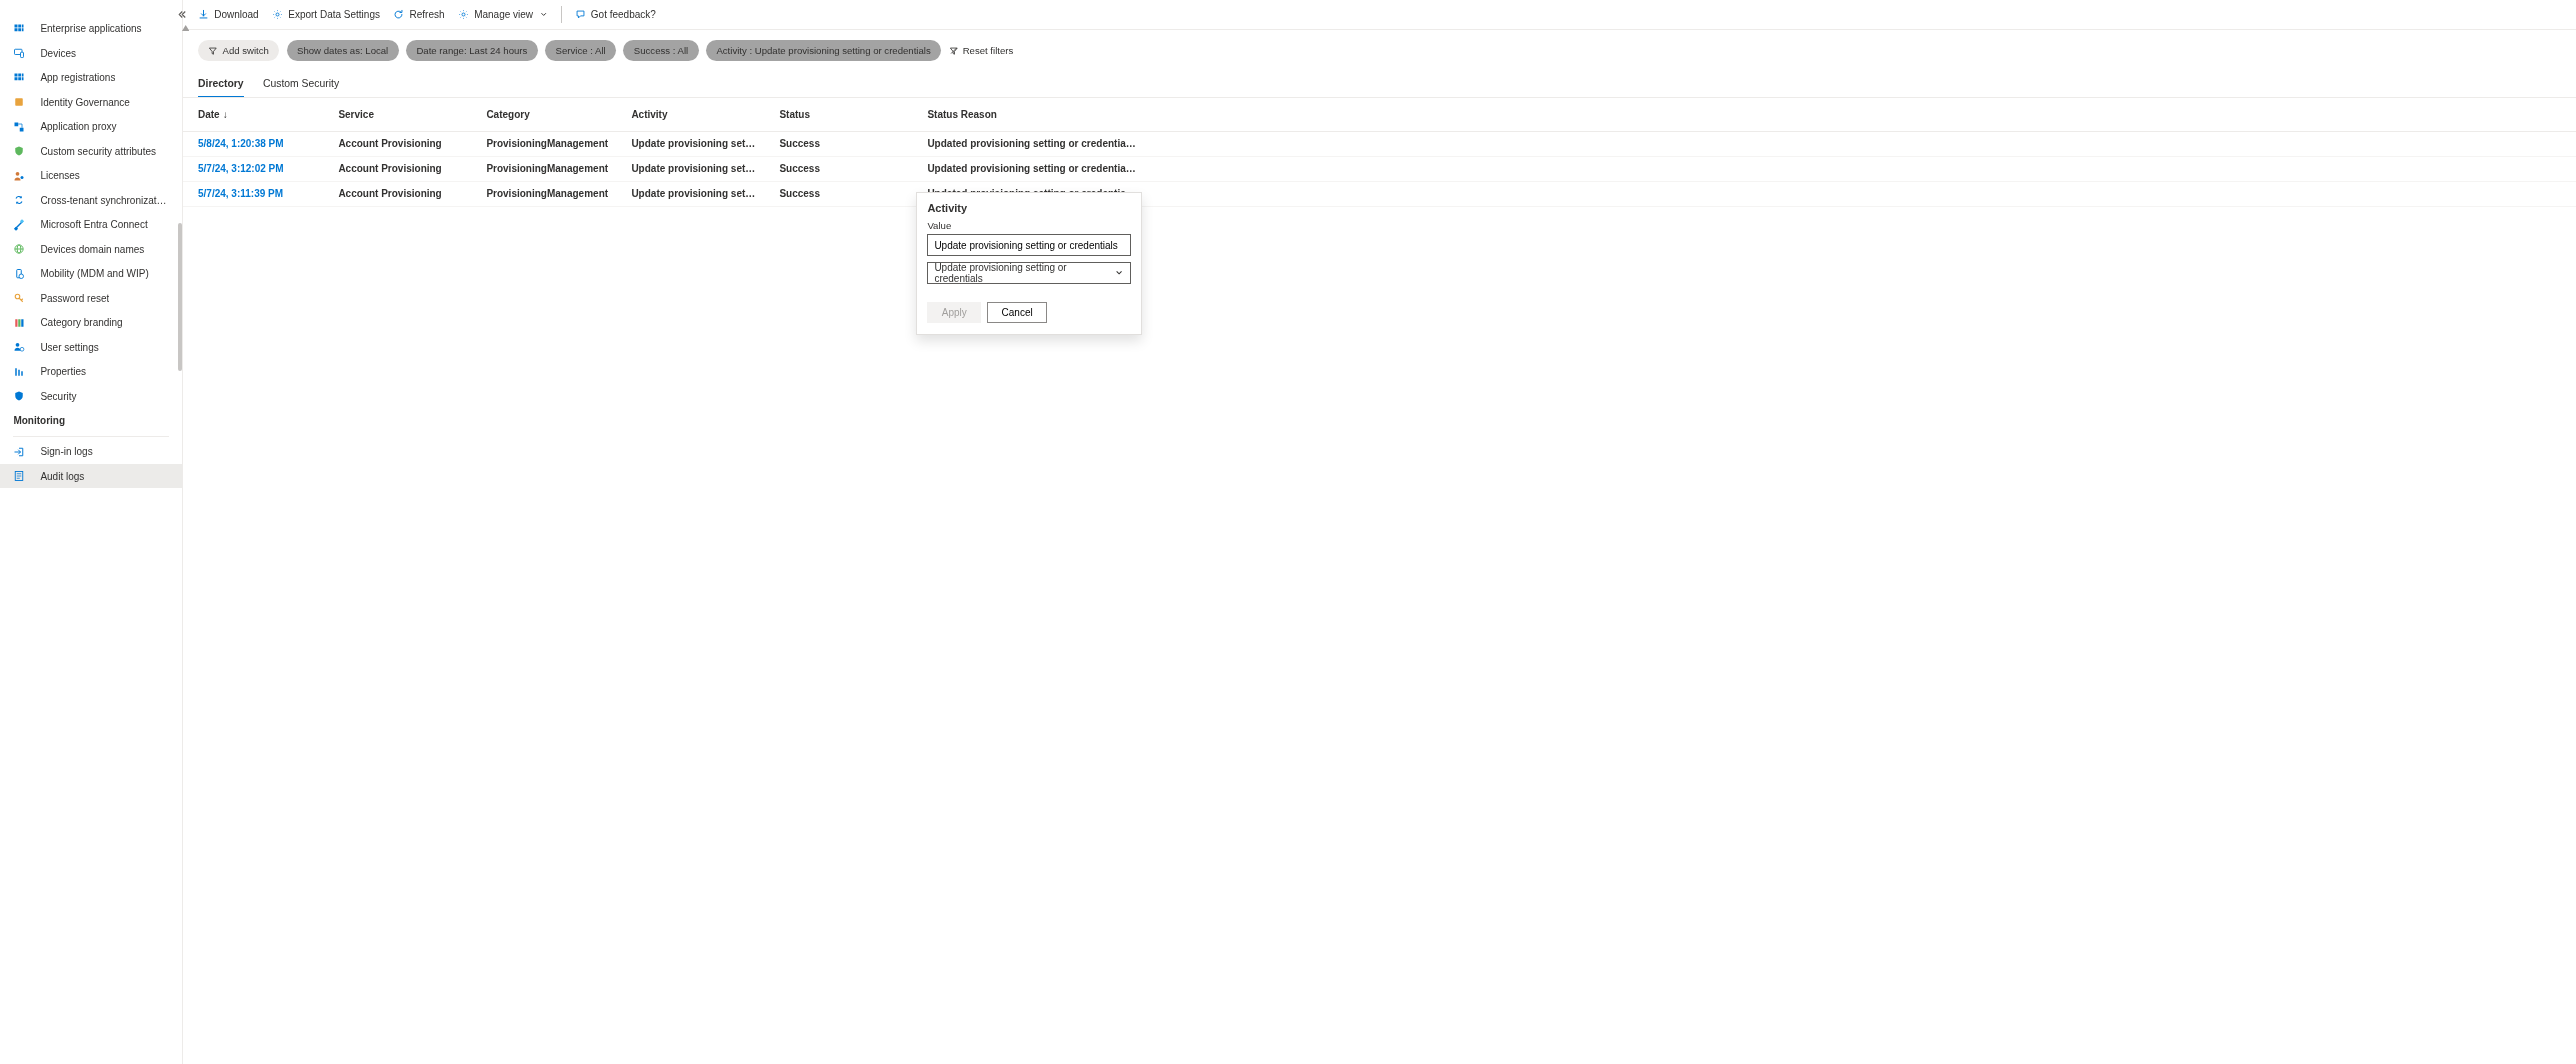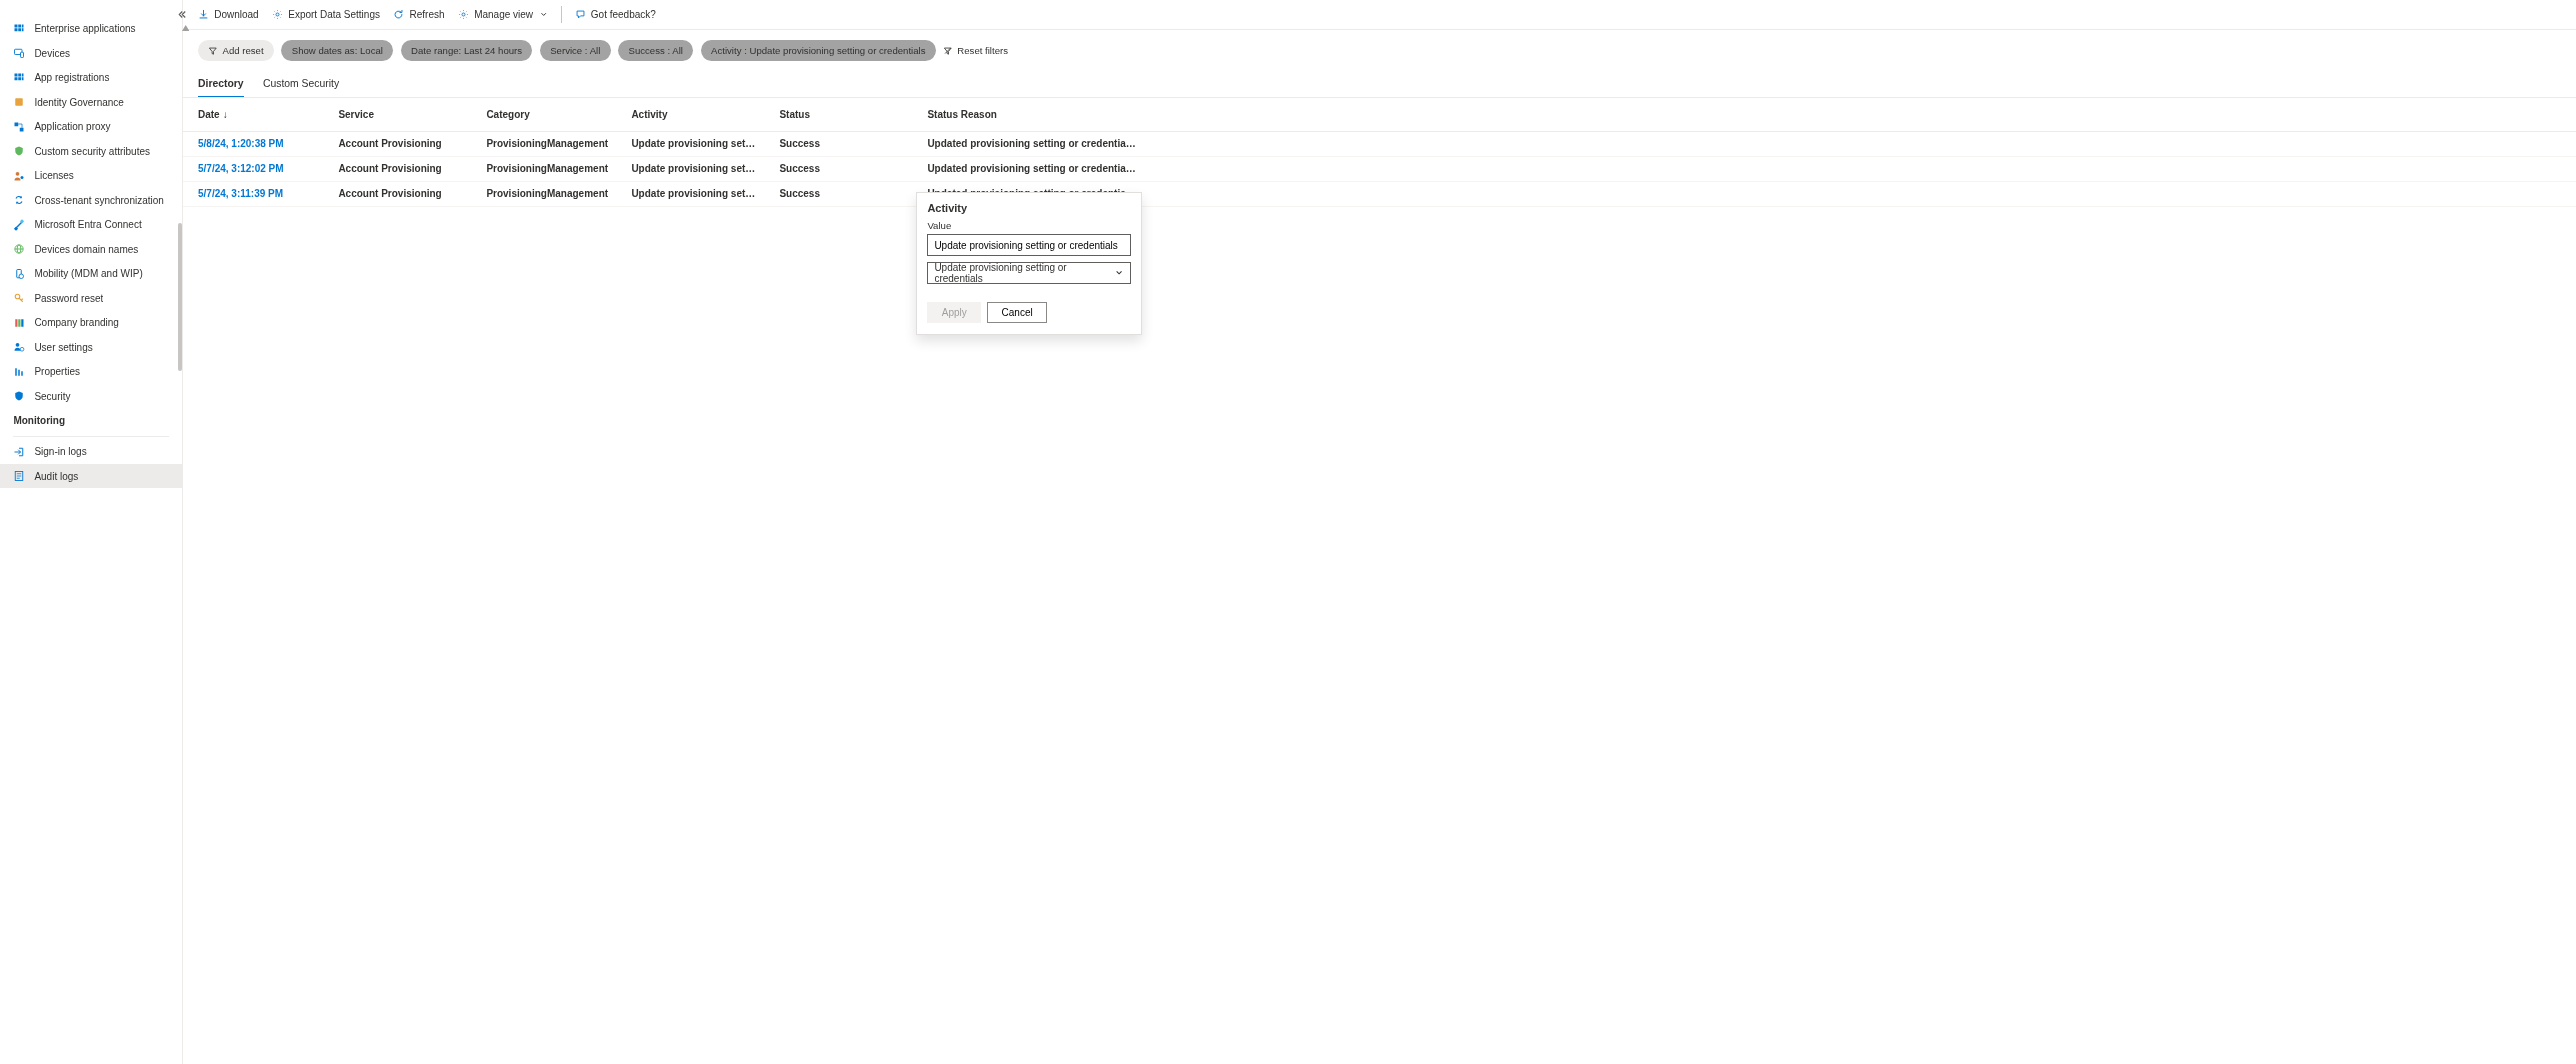--- a/index.html
+++ b/index.html
@@ -1,21 +1,21 @@
 <!DOCTYPE html>
 <html style="font-size:12px"><head>
   <meta charset="utf-8">
   <style>
     * { box-sizing: border-box; margin: 0; padding: 0; font-family: 'Segoe UI', Tahoma, sans-serif; }
     body { display: flex; font-size: 10px; color: #323130; background: #fff; overflow: hidden; }
     
     
     .sidebar { width: 183px; height: 100vh; border-right: 0.7px solid #edebe9; position: relative; padding-top: 16.3px; }
     .sidebar-scroll { height: 100%; overflow-y: auto; }
-    .nav-item { display: flex; align-items: center; height: 24.5px; padding: 0 13.4px; cursor: pointer; gap: 9px; }
+    .nav-item { display: flex; align-items: center; height: 24.5px; padding: 0 13.4px; cursor: pointer; gap: 15px; }
     .nav-item.active { background: #ecebe9; }
     .nav-icon { width: 12px; height: 12px; display: flex; align-items: center; justify-content: center; flex-shrink: 0; }
     .nav-label { font-size: 10px; white-space: nowrap; overflow: hidden; text-overflow: ellipsis; }
     .nav-header { padding: 0 13.4px; font-weight: 600; font-size: 10px; height: 24.5px; display: flex; align-items: center; }
     .nav-separator { height: 0.7px; background: #edebe9; margin: 3px 13.4px; }
     .scrollbar { position: absolute; right: 0; top: 223px; width: 4.5px; height: 148px; background: #c8c6c4; border-radius: 2.2px; }
     .collapse-btn { position: absolute; top: 7.4px; right: -7.4px; width: 15px; height: 15px; display: flex; align-items: center; justify-content: center; cursor: pointer; z-index: 10; }
     .expand-arrow { position:absolute; top: 25px; right: -7.4px; cursor:pointer; }
     
     
@@ -197,21 +197,21 @@
           <span class="nav-label">Password reset</span>
         </div>
         <div class="nav-item">
           <span class="nav-icon">
             <svg width="12" height="12" viewBox="0 0 16 16">
               <rect x="3" y="3" width="3" height="10" fill="#e85b5b"></rect>
               <rect x="7" y="3" width="3" height="10" fill="#5eb85e"></rect>
               <rect x="11" y="3" width="3" height="10" fill="#0078d4"></rect>
             </svg>
           </span>
-          <span class="nav-label">Company branding</span>
+          <span class="nav-label">Category branding</span>
         </div>
         <div class="nav-item">
           <span class="nav-icon">
             <svg width="12" height="12" viewBox="0 0 16 16">
               <circle cx="6" cy="5" r="2.5" fill="#0078d4"></circle>
               <path d="M2 13c0-3 2-4 4-4s4 1 4 4" fill="#0078d4"></path>
               <circle cx="12" cy="11" r="2.5" stroke="#0078d4" fill="none"></circle>
             </svg>
           </span>
           <span class="nav-label">User settings</span>
@@ -316,21 +316,21 @@
   </div>
 
 
   <div class="filters-row">
     <div class="pill add">
       <span>
           <svg width="9.6" height="9.6" viewBox="0 0 14 14">
             <path d="M2 3h10l-4 5v4l-2-1v-3z" stroke="#323130" stroke-width="1.2" fill="none"></path>
           </svg>
         </span>
-      <span>Add reset</span>
+      <span>Add switch</span>
     </div>
     <div id="filter-pills" style="display: contents;"><div class="pill">Show dates as: Local</div><div class="pill">Date range: Last 24 hours</div><div class="pill">Service : All</div><div class="pill">Success : All</div><div class="pill">Activity : Update provisioning setting or credentials</div></div>
     <div class="reset">
       <span>
           <svg width="9.6" height="9.6" viewBox="0 0 14 14">
             <path d="M2 3h10l-4 5v4l-2-1v-3z" stroke="#323130" stroke-width="1.2" fill="none"></path>
             <line x1="3" y1="11" x2="11" y2="3" stroke="#323130" stroke-width="1.2"></line>
           </svg>
         </span>
       <span>Reset filters</span>

